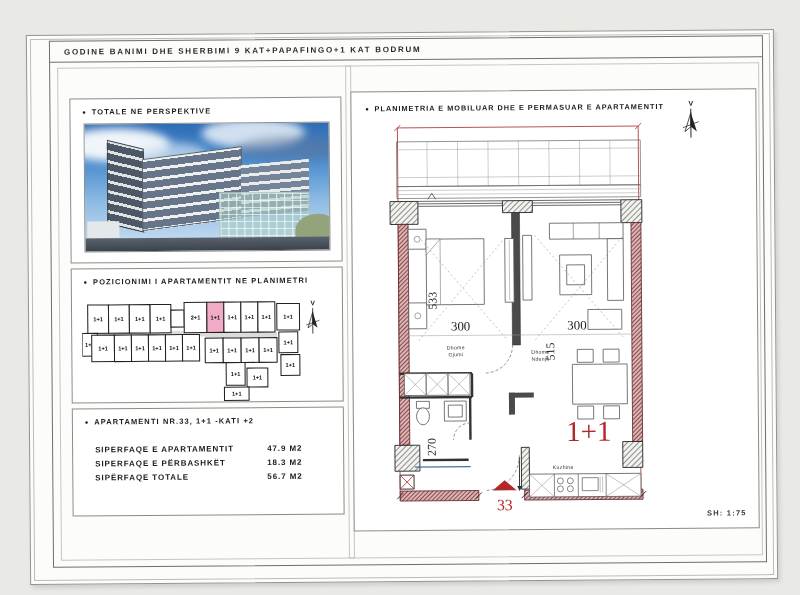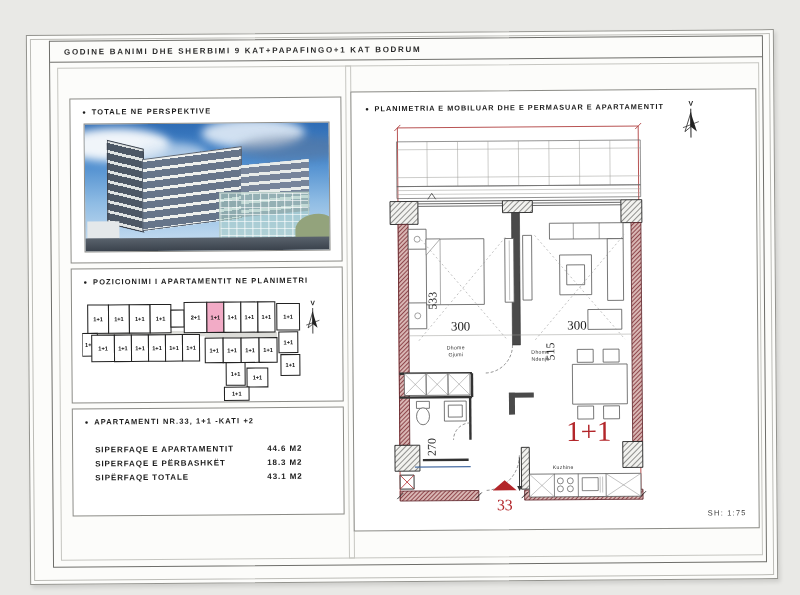--- a/index.html
+++ b/index.html
@@ -53,21 +53,21 @@
   .unit-label{font:600 6px "Liberation Sans",sans-serif;text-anchor:middle;fill:#111;}
   .mini-corridor{fill:#dcdcd8;}
   
   .info-rows{position:absolute;left:22px;right:14px;top:36px;}
   .info-row{display:flex;margin-bottom:5px;font-size:8px;font-weight:700;letter-spacing:.9px;color:#1c1c1c;}
   .info-row .lbl{width:172px;}
   .info-row .val{flex:1;}
   
   .plan-title{position:absolute;left:14px;top:12px;display:flex;gap:5px;align-items:center;
               font-size:7.3px;font-weight:700;letter-spacing:1px;color:#1c1c1c;z-index:2;white-space:nowrap;}
-  .scale-label{position:absolute;right:12px;bottom:10px;font-size:7.5px;font-weight:400;
+  .scale-label{position:absolute;right:12px;bottom:10px;font-size:7.5px;font-weight:700;
                letter-spacing:1.2px;color:#3a3a3a;z-index:2;}
   .plan-svg{position:absolute;left:0;top:0;}
   
   .dim{font:13px "Liberation Serif",serif;fill:#1f1f1f;text-anchor:middle;}
   .dimv{font:12px "Liberation Serif",serif;fill:#1f1f1f;text-anchor:middle;}
   .room-lbl{font:5.2px "Liberation Sans",sans-serif;fill:#333;text-anchor:middle;letter-spacing:.3px;}
   .big-red{font:29px "Liberation Serif",serif;fill:#b3262a;text-anchor:middle;}
   .apt-no{font:16px "Liberation Serif",serif;fill:#b3262a;text-anchor:middle;}
   .compass-v{font:700 7px "Liberation Sans",sans-serif;fill:#222;text-anchor:middle;}
   .thin{stroke:#666;stroke-width:.7;fill:none;}
@@ -184,29 +184,29 @@
       </div>
 
       <div class="panel box3">
         <div class="box-label">
           <span class="bullet">•</span>
           <span>APARTAMENTI NR.33,  1+1 -KATI +2</span>
         </div>
         <div class="info-rows">
           <div class="info-row">
             <span class="lbl">SIPERFAQE E APARTAMENTIT</span>
-            <span class="val">44.6 M2</span>
+            <span class="val">47.9 M2</span>
           </div>
           <div class="info-row">
             <span class="lbl">SIPERFAQE E PËRBASHKËT</span>
             <span class="val">18.3 M2</span>
           </div>
           <div class="info-row">
             <span class="lbl">SIPËRFAQE TOTALE</span>
-            <span class="val">43.1 M2</span>
+            <span class="val">56.7 M2</span>
           </div>
         </div>
       </div>
 
       <div class="panel right-box">
         <div class="plan-title">
           <span class="bullet">•</span>
           <span>PLANIMETRIA E MOBILUAR DHE E PERMASUAR E APARTAMENTIT</span>
         </div>
         <div class="scale-label">SH: 1:75</div>

